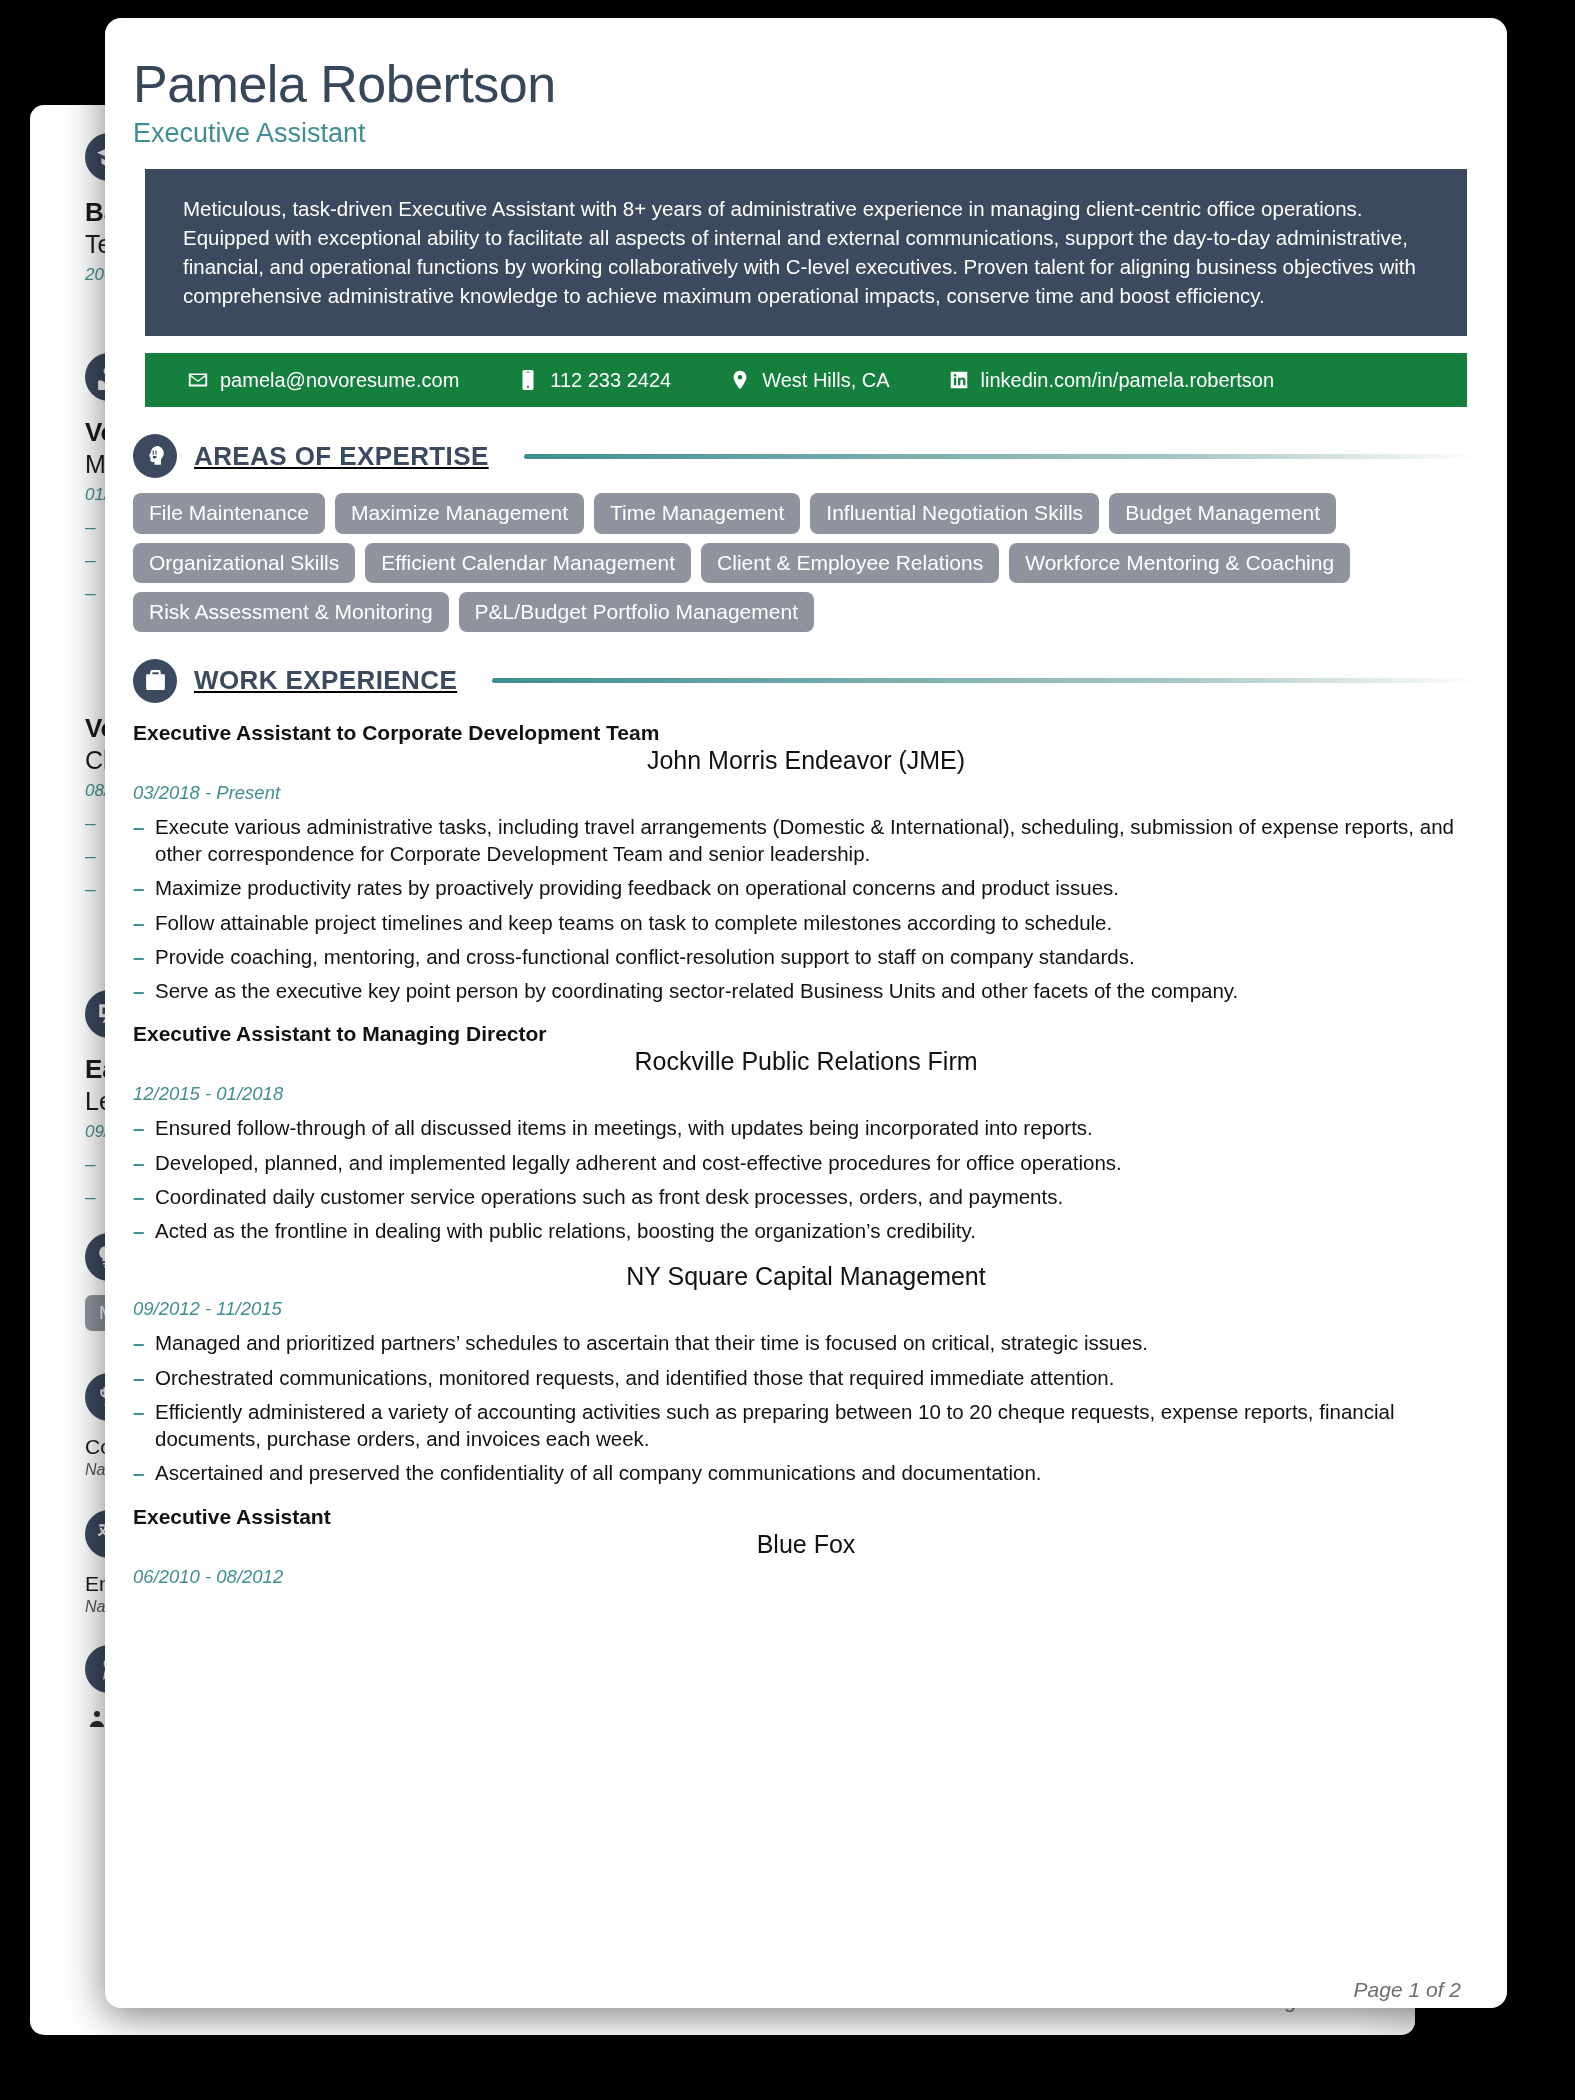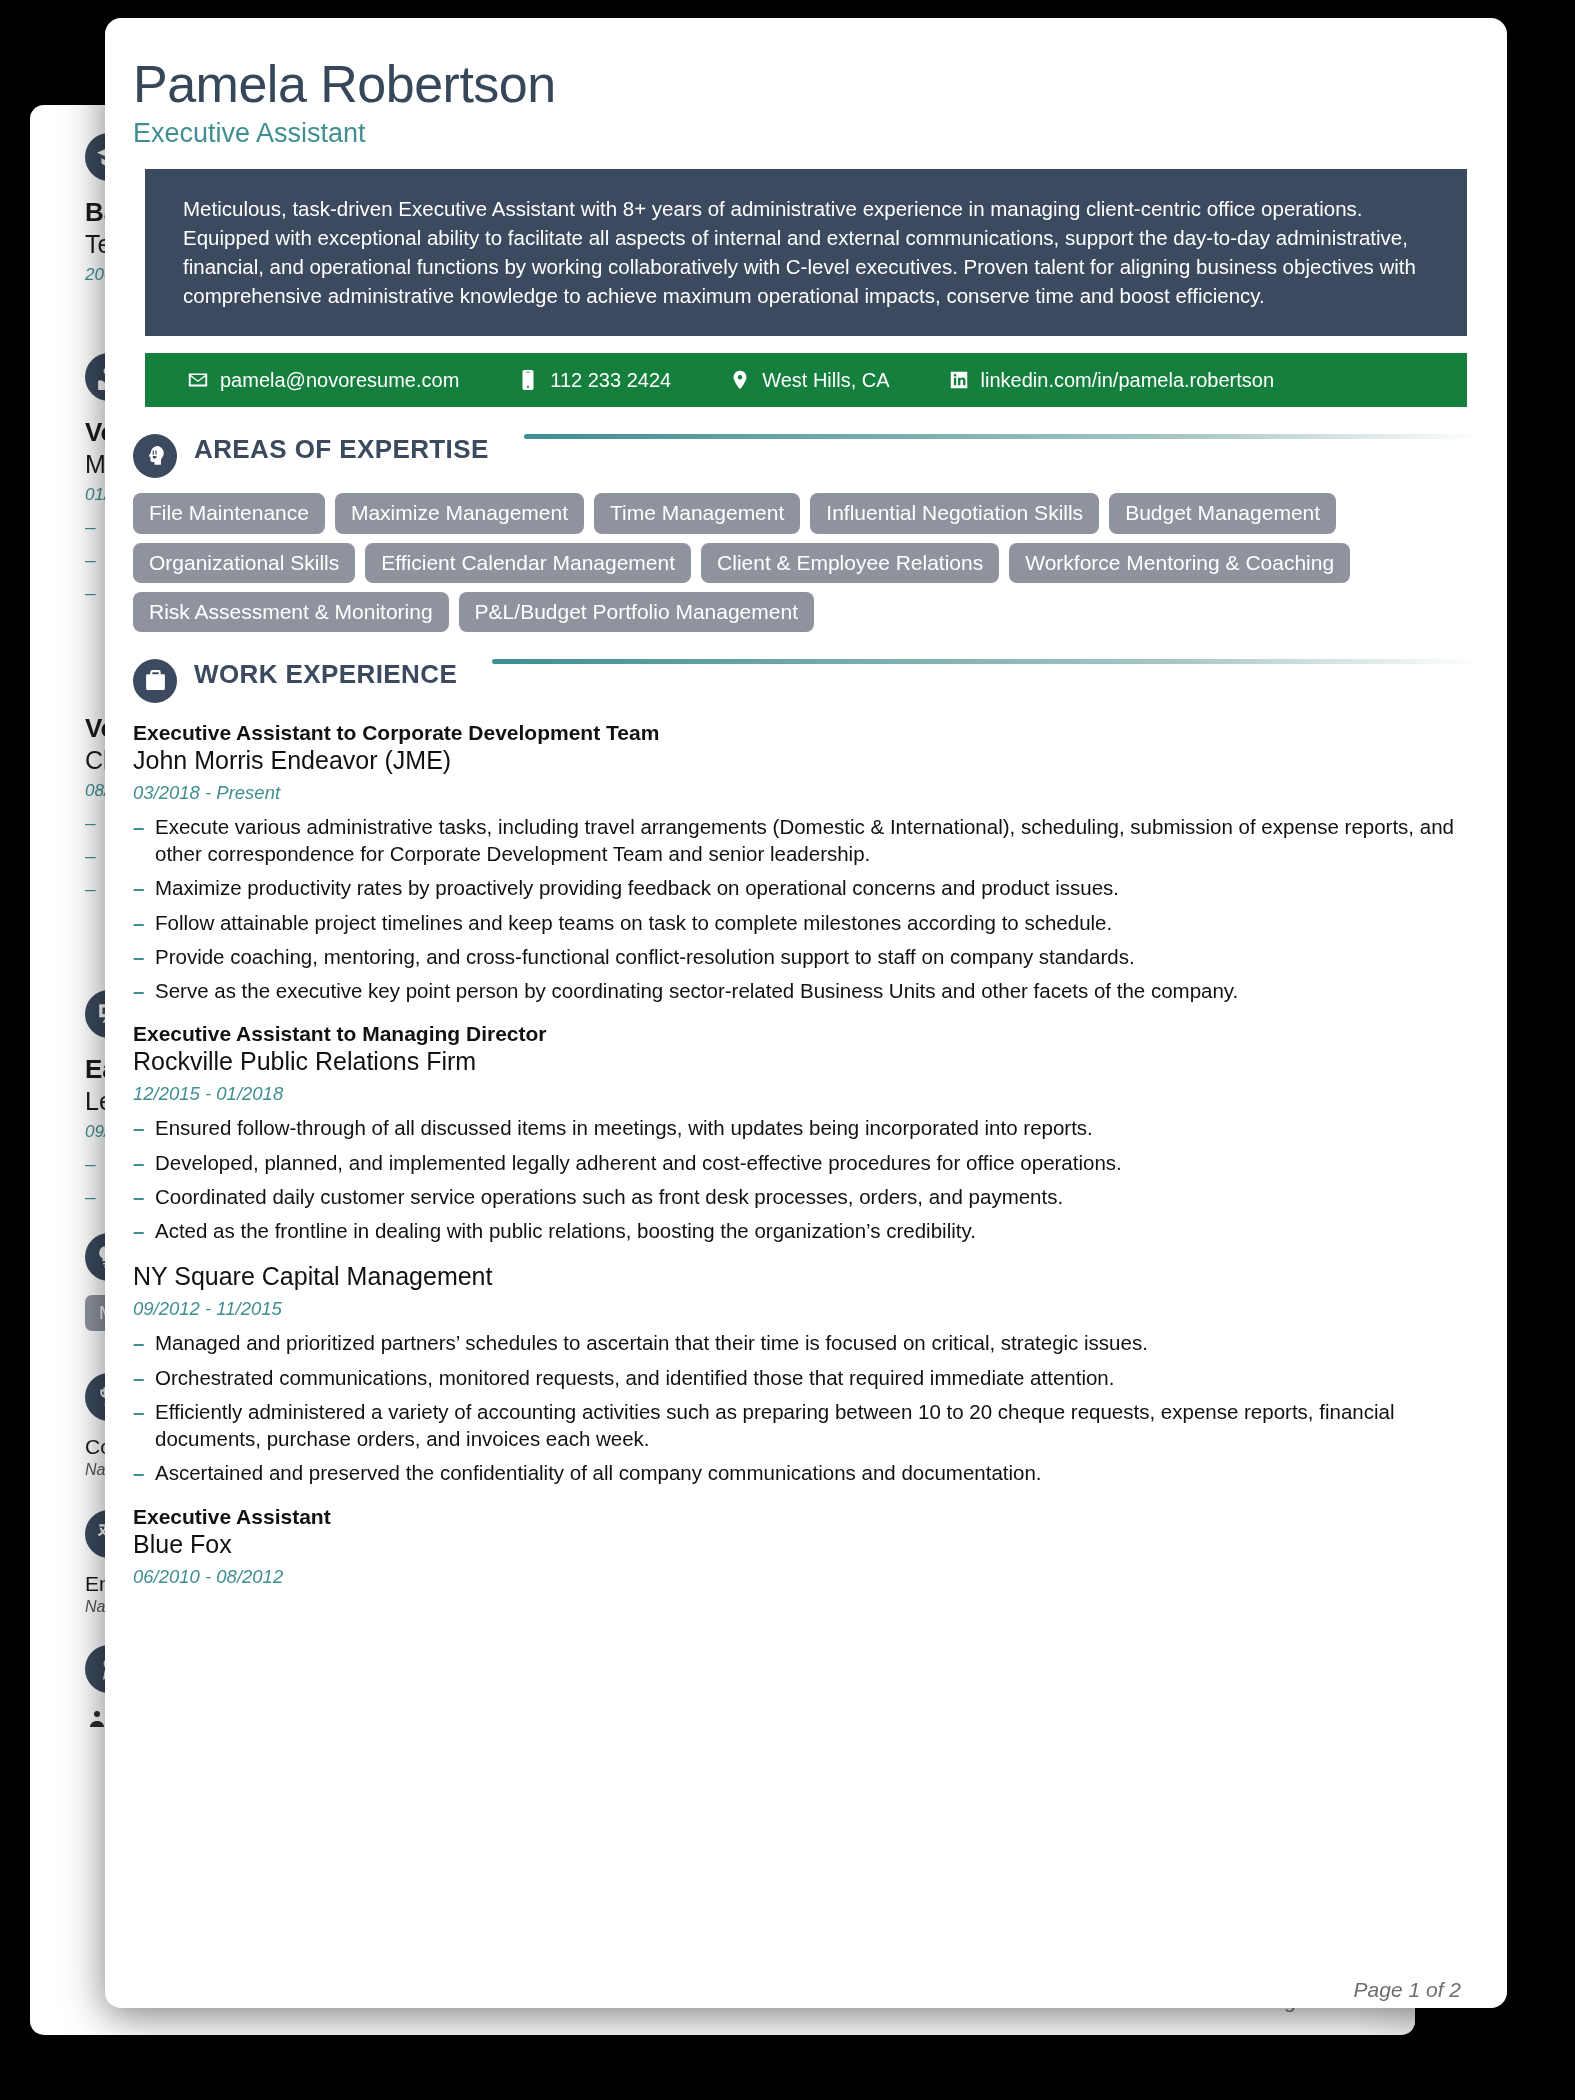--- a/index.html
+++ b/index.html
@@ -88,21 +88,21 @@
     margin: 0 12px;
     height: 54px;
     display: flex; align-items: center;
     padding-left: 42px; gap: 0;
     font-size: 20px;
   }
   .contact-item { display: flex; align-items: center; gap: 11px; margin-right: 58px; white-space: nowrap; }
   .contact-item svg { width: 22px; height: 22px; fill: #ffffff; flex: none; }
 
   
-  .section-head { display: flex; align-items: flex-start; gap: 17px; margin: 27px 0 15px 0; }
+  .section-head { display: flex; align-items: center; gap: 17px; margin: 27px 0 15px 0; text-decoration: underline; }
   .sec-icon {
     width: 44px; height: 44px; border-radius: 50%;
     background: #3b4a5e; display: flex; align-items: center; justify-content: center; flex: none;
   }
   .sec-icon svg { width: 25px; height: 25px; fill: #ffffff; }
   .sec-title {
     font-size: 26px; font-weight: bold; color: #3b4a5e;
     letter-spacing: 0.4px;
   }
   .sec-rule {
@@ -116,21 +116,21 @@
   .tag {
     background: #8e939e; color: #ffffff;
     border-radius: 8px; padding: 8px 16px;
     font-size: 21px; line-height: 1.15; white-space: nowrap;
   }
 
   
   .job { margin-top: 18px; }
   .job:first-child { margin-top: 6px; }
   .job-title { font-size: 21px; font-weight: bold; color: #111111; }
-  .job-company { font-size: 25px; color: #111111; margin-top: 1px; }
+  .job-company { font-size: 25px; color: #111111; margin-top: 1px; text-align: center; }
   .job-date { font-size: 18.5px; font-style: italic; color: #3f8e91; margin-top: 7px; }
   .bullets { margin-top: 9px; }
   .bullet { display: flex; margin-bottom: 7px; font-size: 20.5px; color: #111111; line-height: 1.33; }
   .bullet .dash { color: #3f8e91; flex: none; width: 22px; font-weight: bold; }
   .bullet .btext { flex: 1; }
 
   .page-front-footer {
     position: absolute; right: 46px; bottom: 6px;
     font-size: 21px; font-style: italic; color: #6d6d6d;
   }

